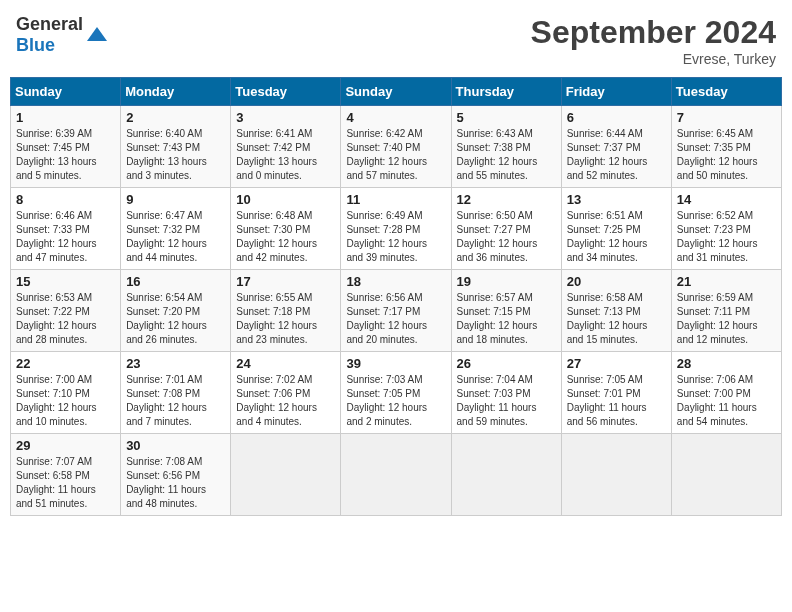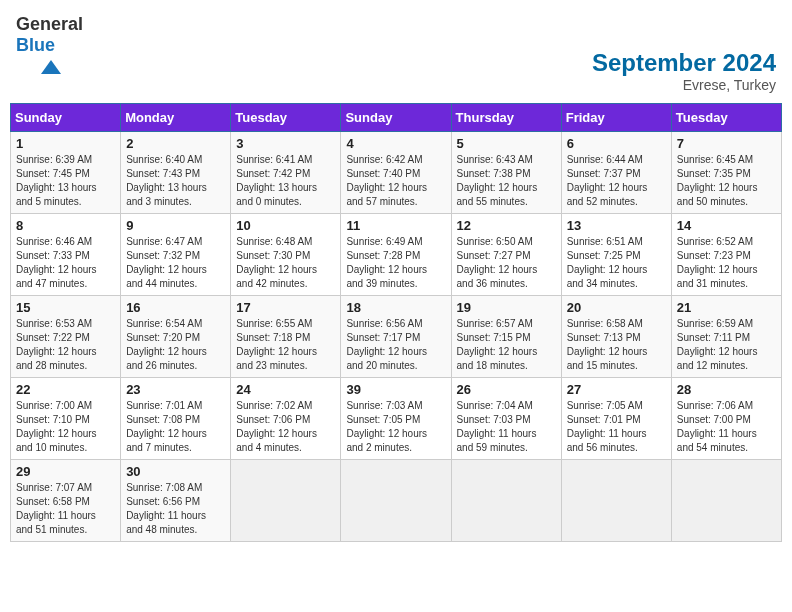--- a/index.html
+++ b/index.html
@@ -13,21 +13,20 @@
     .header {
       display: flex;
       justify-content: space-between;
       align-items: flex-start;
       margin-bottom: 6px;
       padding: 4px 6px;
     }
     .logo {
       display: flex;
       align-items: center;
-      flex-direction: column;
     }
     .logo-text-general {
       font-size: 18px;
       font-weight: bold;
       color: #333;
     }
     .logo-text-blue {
       font-size: 18px;
       font-weight: bold;
       color: #1a75bb;
@@ -35,36 +34,35 @@
     }
     .logo-icon {
       width: 24px;
       height: 24px;
       margin-left: 2px;
     }
     .title-block {
       text-align: right;
     }
     .month-title {
-      font-size: 24px;
-      font-weight: bold;
-      color: #0369a1;
-      margin-top: 35px;
+      font-size: 32px;
+      font-weight: bold;
+      color: #404040;
     }
     .location {
       font-size: 14px;
       color: #555;
     }
     table {
       width: 100%;
       border-collapse: collapse;
       font-size: 11px;
     }
     thead tr th {
-      background-color: #6d28d9;
+      background-color: #0369a1;
       color: white;
       padding: 6px 4px;
       text-align: left;
       font-size: 13px;
       font-weight: bold;
       border: 1px solid #2e6da4;
     }
     tbody tr td {
       border: 1px solid #ccc;
       padding: 4px 5px;

